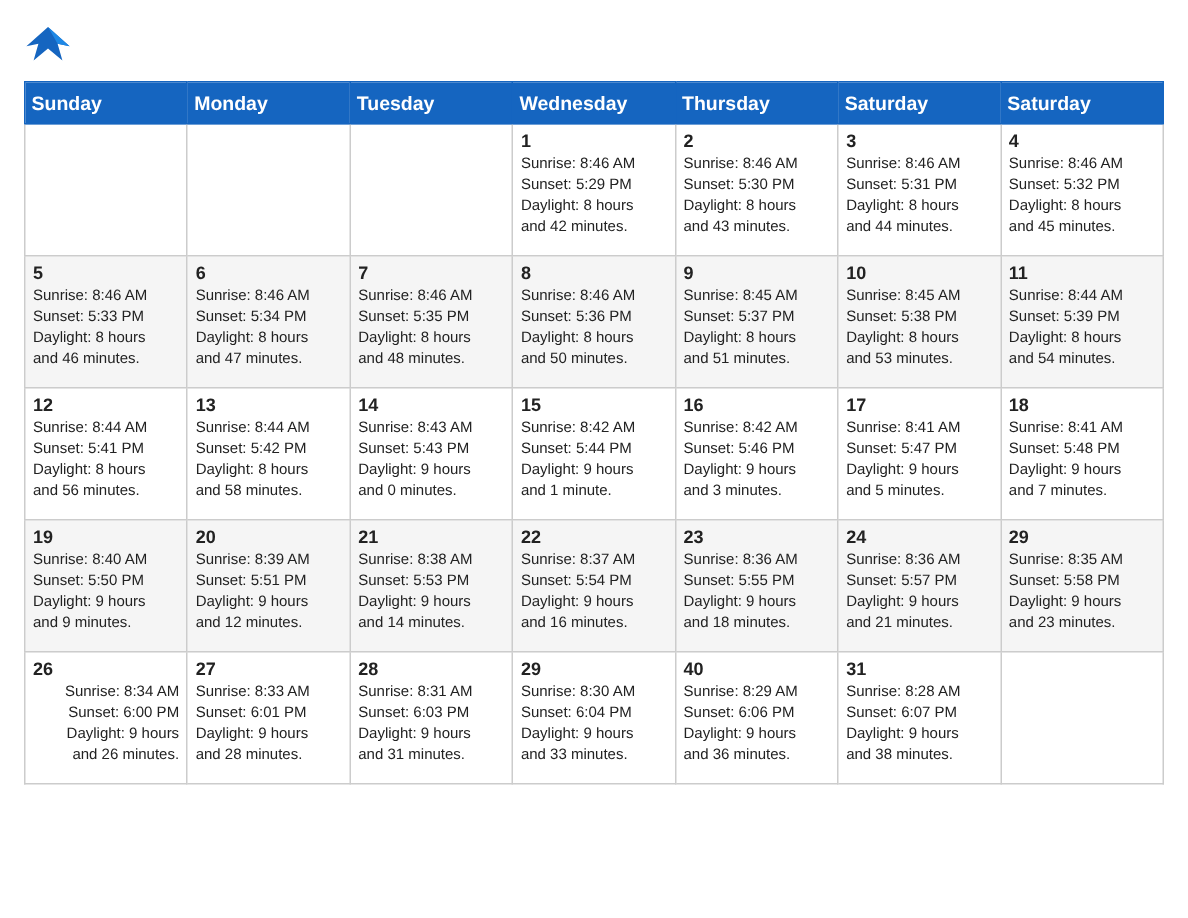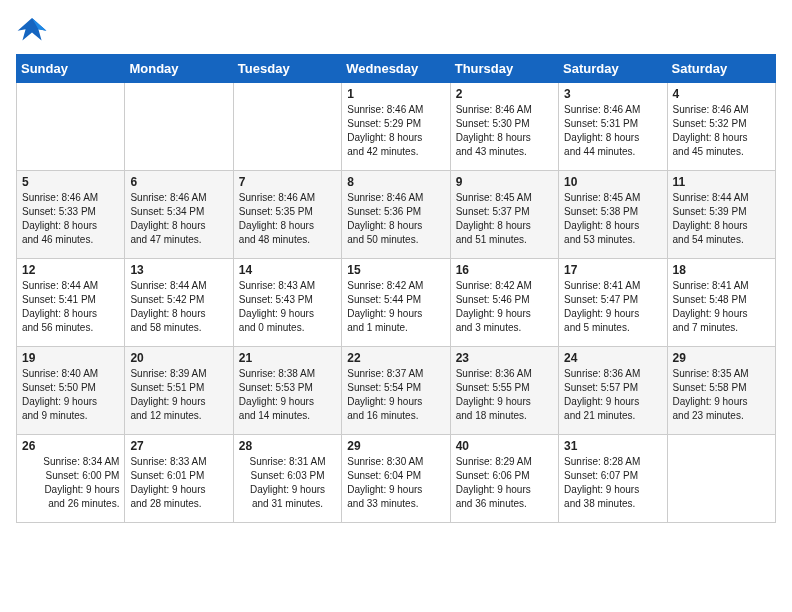--- a/index.html
+++ b/index.html
@@ -322,21 +322,21 @@
         </td>
         <td>
           <span class="day-num">27</span>
           <div class="cell-text" style="white-space: pre-line;">Sunrise: 8:33 AM
 Sunset: 6:01 PM
 Daylight: 9 hours
 and 28 minutes.</div>
         </td>
         <td>
           <span class="day-num">28</span>
-          <div class="cell-text" style="white-space: pre-line; text-align: center;">Sunrise: 8:31 AM
+          <div class="cell-text" style="white-space: pre-line;">Sunrise: 8:31 AM
 Sunset: 6:03 PM
 Daylight: 9 hours
 and 31 minutes.</div>
         </td>
         <td>
           <span class="day-num">29</span>
           <div class="cell-text" style="white-space: pre-line;">Sunrise: 8:30 AM
 Sunset: 6:04 PM
 Daylight: 9 hours
 and 33 minutes.</div>

